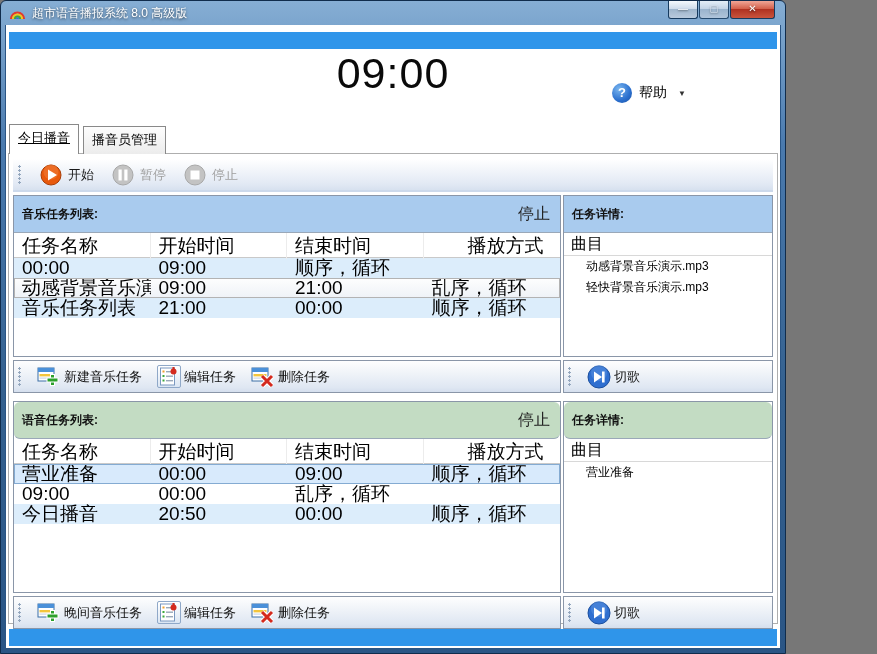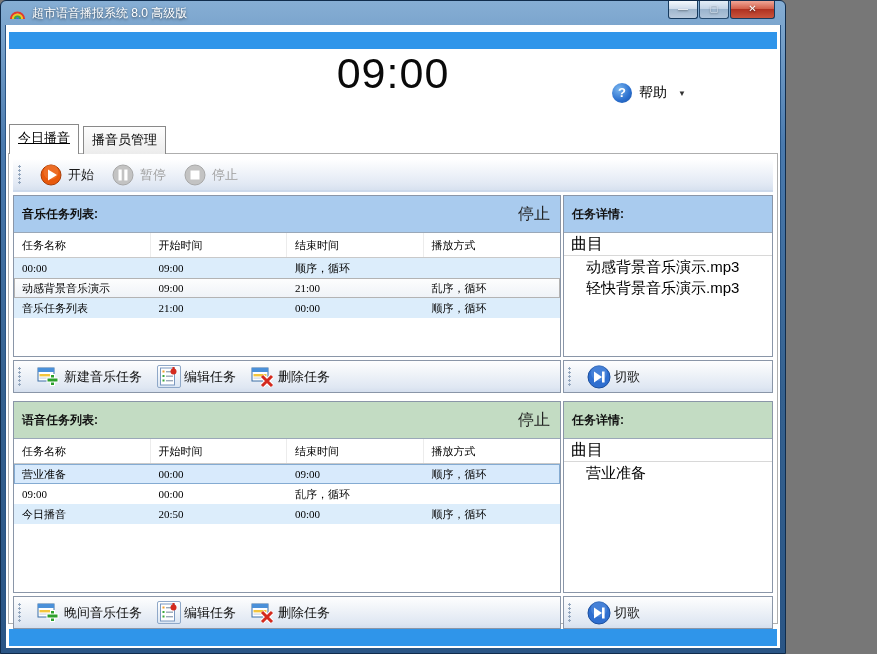--- a/index.html
+++ b/index.html
@@ -60,36 +60,36 @@
   .tbtn.disabled { color: #9e9e9e; }
 
   .section { display: grid; grid-template-columns: 1fr 210px; gap: 3px 2px; margin-top: 3px; flex: 0 0 auto; }
   .section.music { grid-template-rows: 162px 33px; }
   .section.voice { grid-template-rows: 192px 33px; margin-top: 8px; }
 
   .panel { border: 1px solid #8a96a8; background: #fff; display: flex; flex-direction: column; overflow: hidden; min-width: 0; }
   .band { height: 37px; flex: 0 0 auto; display: flex; align-items: center; justify-content: space-between;
     padding: 0 10px 0 8px; border-bottom: 1px solid #9aa8b8; }
   .band.blue { background: #a9cbee; }
-  .band.green { background: #c3dcc3; }
+  .band.green { background: #c3dcc3; border-radius: 6px; }
   .band-title { font-weight: bold; font-size: 12px; color: #111; }
   .band-status { font-size: 16px; color: #222; }
 
-  .grid-table { flex: 1; font-size: 11px; overflow: hidden; font-family: Liberation Serif, serif; }
+  .grid-table { flex: 1; font-size: 19px; overflow: hidden; }
   .thead { display: grid; grid-template-columns: repeat(4, 1fr); height: 25px; border-bottom: 1px solid #c9c9c9; }
   .thead > div { display: flex; align-items: center; padding-left: 8px; border-right: 1px solid #ececec; }
-  .thead > div:last-child { border-right: none; }
+  .thead > div:last-child { border-right: none; margin-left: 36px; }
   .trow { display: grid; grid-template-columns: repeat(4, 1fr); height: 20px; }
   .trow > div { display: flex; align-items: center; padding-left: 8px; overflow: hidden; white-space: nowrap; }
   .trow.alt { background: #dcedfb; }
   .trow.hot { background: linear-gradient(#fefefe, #eef2f7); outline: 1px solid #b3b3b3; outline-offset: -1px; }
   .trow.sel { background: #d8eafc; outline: 1px solid #84abd2; outline-offset: -1px; }
 
   .dhead { height: 23px; flex: 0 0 auto; display: flex; align-items: center; padding-left: 7px; font-size: 16px; border-bottom: 1px solid #d8d8d8; }
-  .ditem { padding-left: 22px; line-height: 21px; font-size: 15px; white-space: nowrap; }
+  .ditem { padding-left: 22px; line-height: 21px; font-size: 12px; white-space: nowrap; }
 
   .btnbar { border: 1px solid #8a96a8; background: linear-gradient(#fefefe, #dfe7f2 85%, #d5dfee);
     display: flex; align-items: center; gap: 15px; padding: 0 8px 0 4px; }
   .bbtn { display: flex; align-items: center; gap: 3px; font-size: 13px; background: none; border: none; font-family: inherit; color: #111; }
   .icon-frame { border: 1px solid #8fa8c8; background: linear-gradient(#fff, #dbe6f3); padding: 1px 2px; border-radius: 2px; display: inline-flex; }
   svg { display: block; }
 </style>
 </head>
 <body>
 

